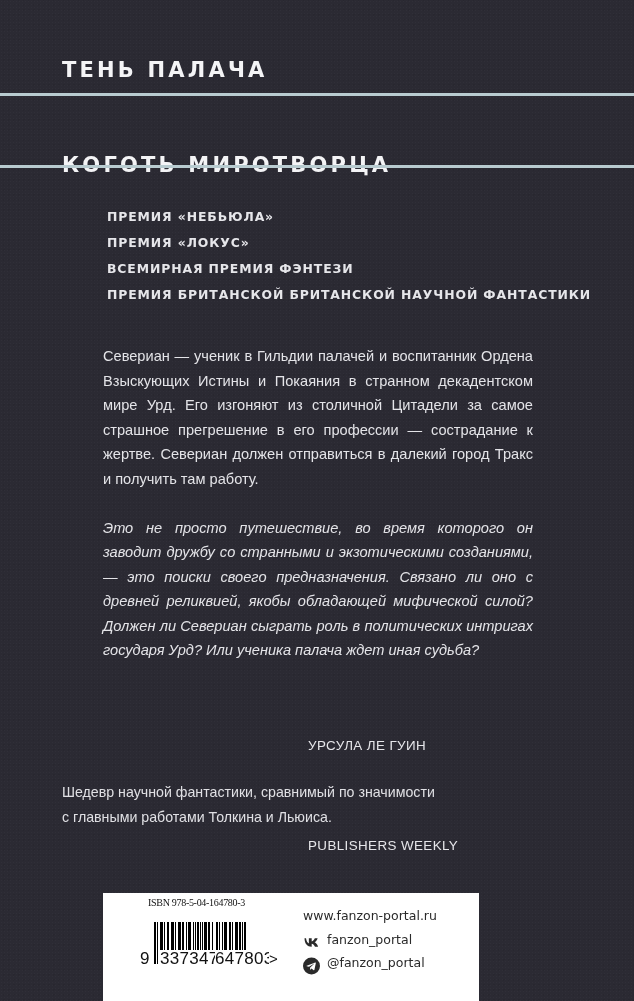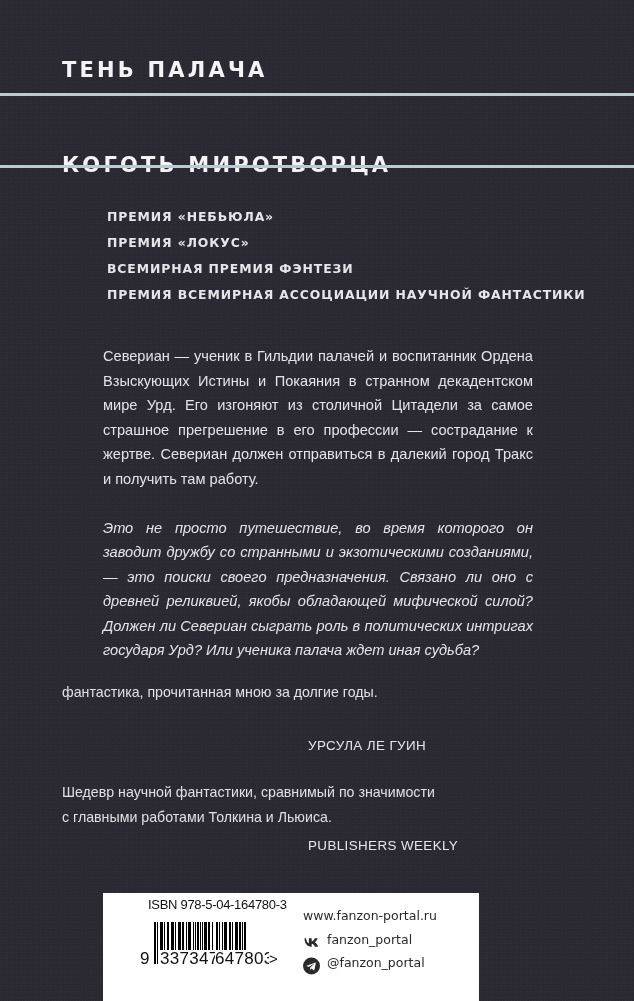--- a/index.html
+++ b/index.html
@@ -37,22 +37,22 @@
     }
     .quote div { white-space: nowrap; }
     .attrib {
       left: 308px; font-size: 13.4px; letter-spacing: 0.4px; color: #e6e6ea;
       white-space: nowrap; line-height: 1; font-family: "Liberation Sans", sans-serif;
     }
     .info-box {
       left: 103px; top: 893px; width: 376px; height: 108px; background: #ffffff;
     }
     .isbn-text {
-      position: absolute; left: 45px; top: 4px; font-family: Liberation Sans, sans-serif;
-      font-size: 13px; color: #111; letter-spacing: -0.3px; white-space: nowrap;
+      position: absolute; left: 45px; top: 4px; font-family: Liberation Serif, serif;
+      font-size: 10px; color: #111; letter-spacing: -0.3px; white-space: nowrap;
     }
     .barcode {
       position: absolute; left: 51px; top: 29px; width: 113px; height: 42px;
       display: flex; align-items: flex-start;
     }
     .barcode span { display: block; background: #000; height: 36px; }
     .barcode span.guard { height: 42px; }
     .barcode span.gap { background: transparent; }
     .barcode-num {
       position: absolute; top: 57px; font-family: "Liberation Sans", sans-serif; font-size: 17px;
@@ -70,30 +70,29 @@
 
 <div class="abs title" style="top:60px;">ТЕНЬ ПАЛАЧА</div>
 <div class="abs rule" style="top:93px;"></div>
 <div class="abs title" style="top:131px;margin-top:24px;">КОГОТЬ МИРОТВОРЦА</div>
 <div class="abs rule" style="top:165px;"></div>
 
 <div>
   <div class="abs award" style="top:211px;">ПРЕМИЯ «НЕБЬЮЛА»</div>
   <div class="abs award" style="top:237px;">ПРЕМИЯ «ЛОКУС»</div>
   <div class="abs award" style="top:263px;">ВСЕМИРНАЯ ПРЕМИЯ ФЭНТЕЗИ</div>
-  <div class="abs award" style="top:289px;">ПРЕМИЯ ВСЕМИРНАЯ АССОЦИАЦИИ НАУЧНОЙ ФАНТАСТИКИ</div>
+  <div class="abs award" style="top:289px;">ПРЕМИЯ БРИТАНСКОЙ БРИТАНСКОЙ НАУЧНОЙ ФАНТАСТИКИ</div>
 </div>
 
 <div class="abs blurb" style="top:344px;">
   <p>Севериан — ученик в Гильдии палачей и воспитанник Ордена Взыскующих Истины и Покаяния в странном декадентском мире Урд. Его изгоняют из столичной Цита­дели за самое страшное прегрешение в его профессии — сострадание к жертве. Севериан должен отправиться в далекий город Тракс и получить там работу.</p>
   <p>Это не просто путешествие, во время которого он заводит дружбу со странными и экзотическими созданиями, — это поиски своего предназначения. Связано ли оно с древней реликвией, якобы обладающей мифической силой? Должен ли Севериан сыграть роль в политических интригах государя Урд? Или ученика палача ждет иная судьба?</p>
 </div>
 
 <div class="abs quote" style="top:680px;">
-  <div>фантастика, прочитанная мною за долгие годы.</div>
 </div>
 <div class="abs attrib" style="top:739px;">УРСУЛА ЛЕ ГУИН</div>
 
 <div class="abs quote" style="top:780px;">
   <div>Шедевр научной фантастики, сравнимый по значимости</div>
   <div>с главными работами Толкина и Льюиса.</div>
 </div>
 <div class="abs attrib" style="top:839px;">PUBLISHERS WEEKLY</div>
 
 <div class="abs info-box">

